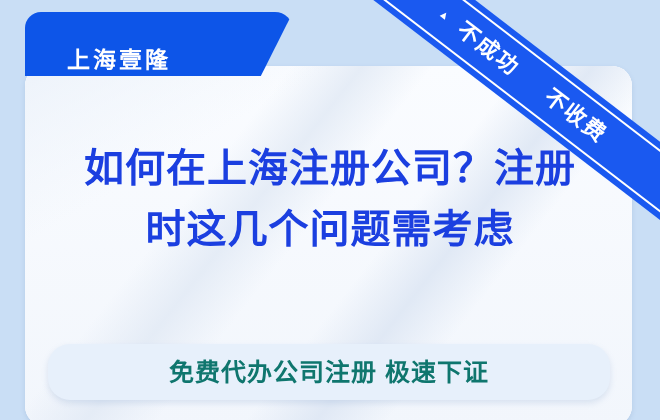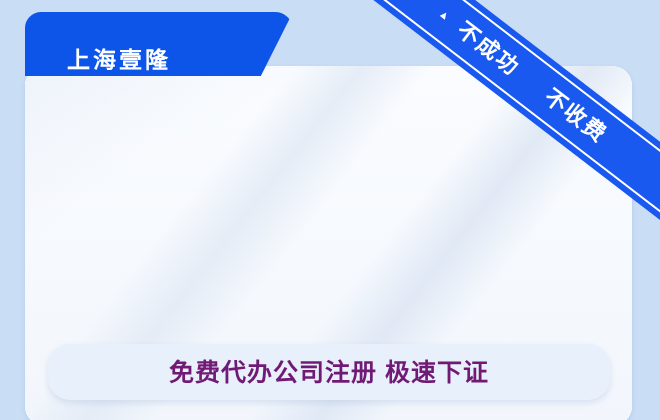--- a/index.html
+++ b/index.html
@@ -72,21 +72,21 @@
 
   
   .pill{
     position:absolute;left:48px;top:344px;width:562px;height:56px;
     background:#e7f0fb;border-radius:22px;
     box-shadow:0 3px 6px rgba(120,150,195,.22);
     display:flex;align-items:center;justify-content:center;
     z-index:6;box-sizing:border-box;
   }
   .pill-label{
-    color:#701a75;font-size:25px;font-weight:700;letter-spacing:1px;
+    color:#0f766e;font-size:25px;font-weight:700;letter-spacing:1px;
     line-height:1;white-space:nowrap;
   }
 
   
   .ribbon-wrap{
     position:absolute;right:-118px;top:-42px;width:430px;height:430px;
     z-index:9;pointer-events:none;overflow:visible;
   }
   .ribbon{
     position:absolute;left:-106px;top:86px;width:560px;height:62px;
@@ -120,20 +120,24 @@
 
   <div class="tab"></div>
   <div class="tab-inner">
     <span class="tab-label">上海壹隆</span>
   </div>
 
   <div class="card">
     <div class="card-sheen"></div>
   </div>
 
+  <div class="headline">
+    <span class="ln">如何在上海注册公司？注册</span>
+    <span class="ln">时这几个问题需考虑</span>
+  </div>
 
   <div class="pill">
     <span class="pill-label">免费代办公司注册 极速下证</span>
   </div>
 
   <div class="ribbon-wrap">
     <div class="ribbon">
       <span class="ribbon-content">
         <span class="ribbon-tri">▲</span>
         <span class="ribbon-text">不成功</span>

